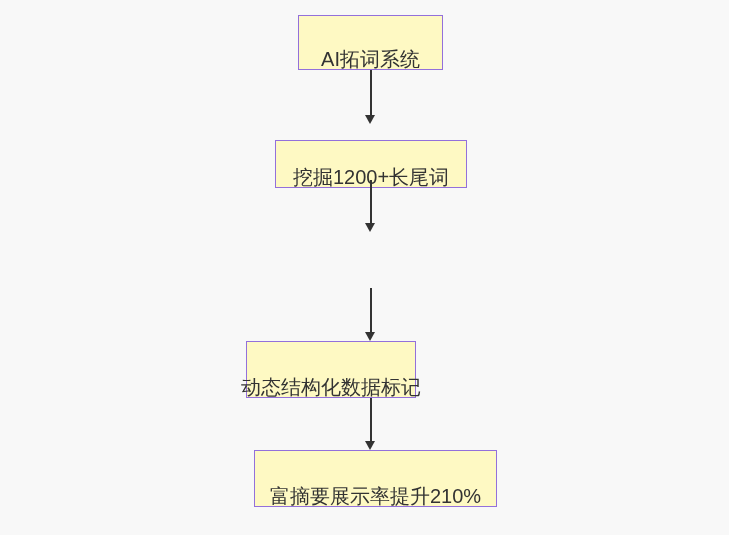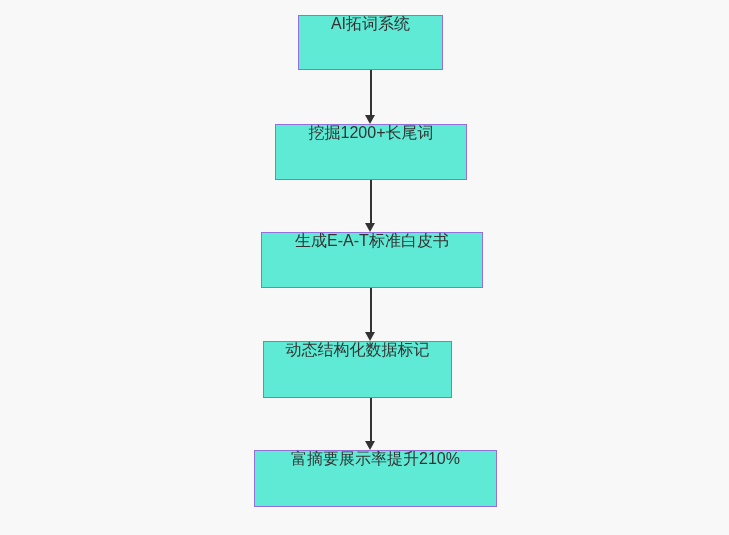--- a/index.html
+++ b/index.html
@@ -11,35 +11,35 @@
   .canvas {
     position: relative;
     width: 729px;
     height: 535px;
     background: #f8f8f8;
     overflow: hidden;
   }
   .node {
     position: absolute;
     box-sizing: border-box;
-    background: #5eead4;
+    background: #fef9c3;
     border: 1px solid #9370db;
     color: #333333;
-    font-size: 16px;
+    font-size: 20px;
     line-height: 1;
     display: flex;
-    align-items: flex-start;
+    align-items: flex-end;
     justify-content: center;
     text-align: center;
     white-space: nowrap;
   }
   .node-1 { left: 298px; top: 15px;  width: 145px; height: 55px; }
-  .node-2 { left: 275px; top: 124px; width: 192px; height: 56px; }
+  .node-2 { left: 275px; top: 140px; width: 192px; height: 48px; }
   .node-3 { left: 261px; top: 232px; width: 222px; height: 56px; }
-  .node-4 { left: 263px; top: 341px; width: 189px; height: 57px; }
+  .node-4 { left: 246px; top: 341px; width: 170px; height: 57px; }
   .node-5 { left: 254px; top: 450px; width: 243px; height: 57px; }
 
   .edge {
     position: absolute;
     left: 365px;
     width: 11px;
   }
   .edge-1 { top: 70px;  height: 54px; }
   .edge-2 { top: 180px; height: 52px; }
   .edge-3 { top: 288px; height: 53px; }
@@ -79,23 +79,20 @@
 
   <div class="node node-2">
     <span>挖掘1200+长尾词</span>
   </div>
 
   <div class="edge edge-2">
     <div class="shaft"></div>
     <div class="head"></div>
   </div>
 
-  <div class="node node-3">
-    <span>生成E-A-T标准白皮书</span>
-  </div>
 
   <div class="edge edge-3">
     <div class="shaft"></div>
     <div class="head"></div>
   </div>
 
   <div class="node node-4">
     <span>动态结构化数据标记</span>
   </div>
 

